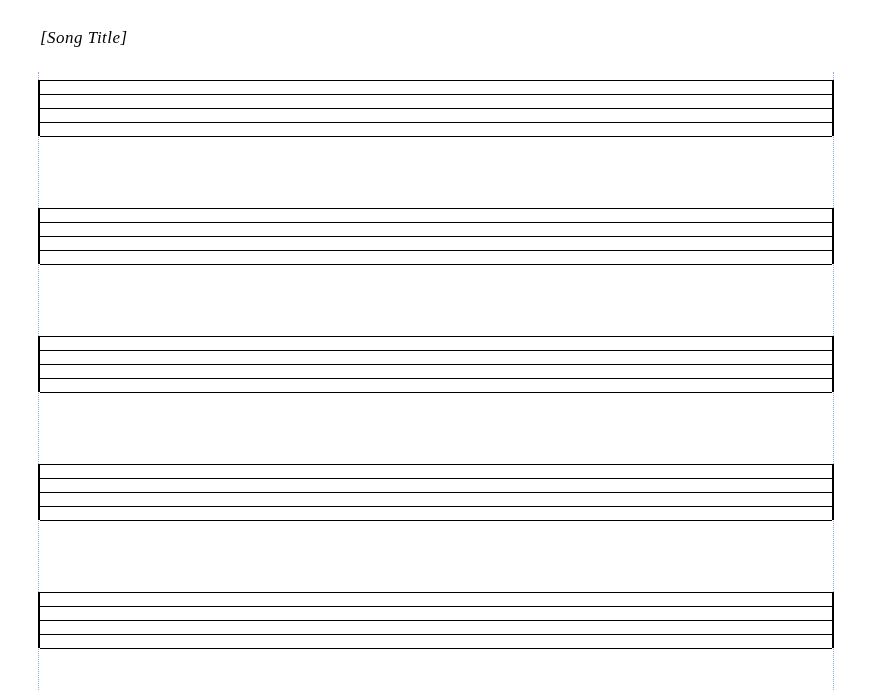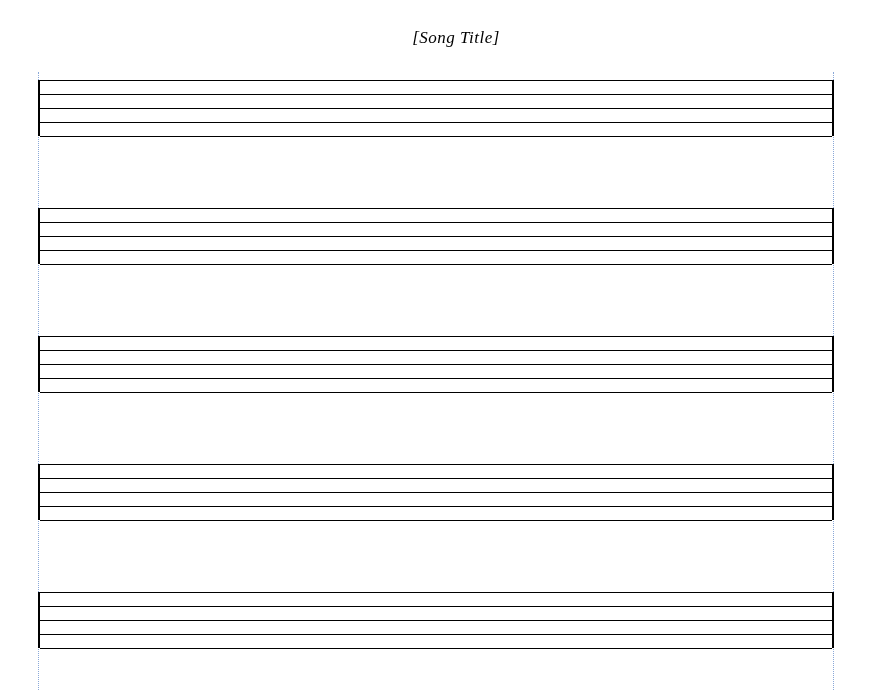--- a/index.html
+++ b/index.html
@@ -14,21 +14,20 @@
       position: relative;
       font-family: Georgia, 'Times New Roman', serif;
     }
     .page {
       width: 100%;
       height: 100%;
       position: relative;
       padding-top: 28px;
     }
     .title {
-      text-align: center;
       font-size: 17px;
       font-style: italic;
       font-family: 'Lucida Handwriting', 'Segoe Script', cursive, Georgia, serif;
       color: #000;
       letter-spacing: 0.5px;
       margin-bottom: 32px;
       padding-left: 40px;
     }
     .margin-line {
       position: absolute;

